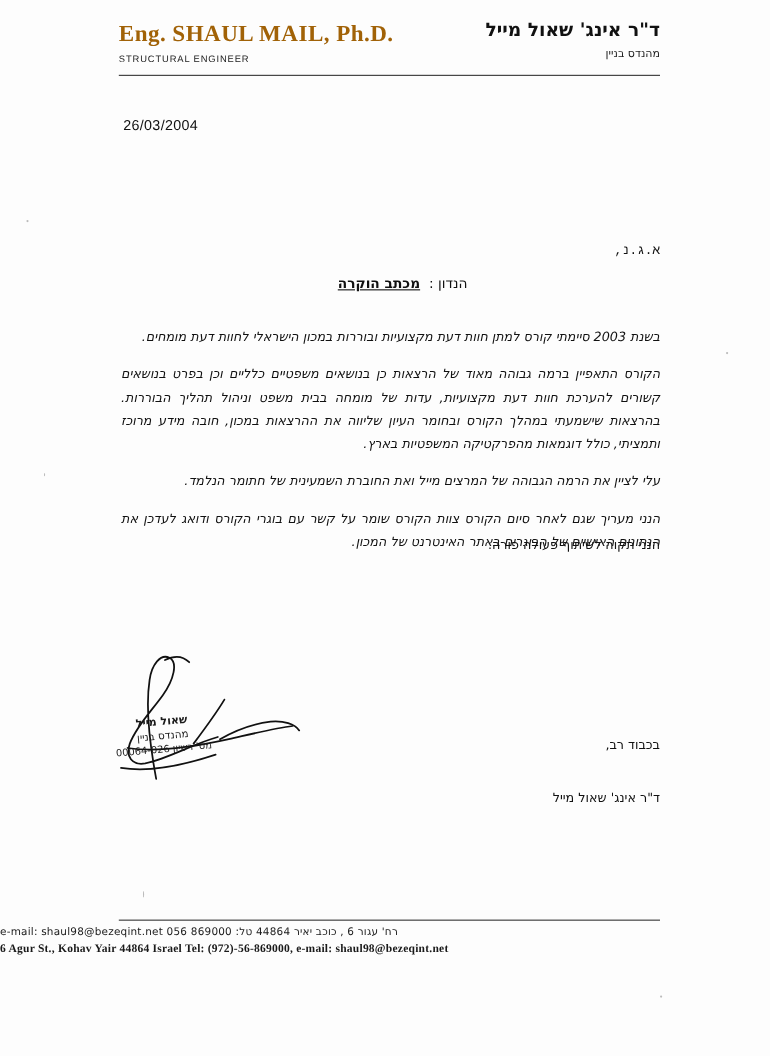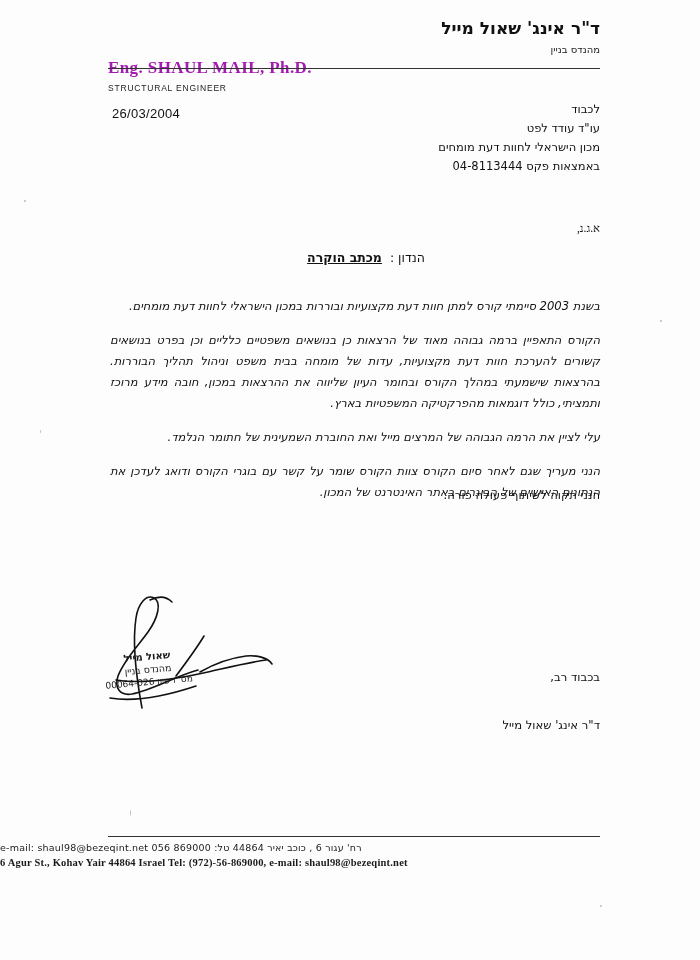--- a/index.html
+++ b/index.html
@@ -32,26 +32,25 @@
     height: 50px;
   }
   .lh-left {
     position: absolute;
     left: 108px;
     top: 0;
     text-align: left;
   }
   .lh-name {
     font-family: "Liberation Serif", serif;
-    font-size: 17px;
+    font-size: 21px;
     font-weight: bold;
     letter-spacing: 0.4px;
-    color: #a21caf;
+    color: #a16207;
     white-space: nowrap;
-    margin-top: 40px;
   }
   .lh-sub {
     font-family: "Liberation Sans", sans-serif;
     font-size: 8.5px;
     letter-spacing: 0.8px;
     margin-top: 5px;
     color: #222;
     white-space: nowrap;
   }
   .lh-right {
@@ -103,21 +102,21 @@
     font-family: "DejaVu Sans", sans-serif;
     font-size: 11.5px;
     line-height: 19px;
     color: #111;
   }
   .greeting {
     position: absolute;
     right: 100px;
     top: 222px;
     direction: rtl;
-    font-family: Liberation Serif, serif;
+    font-family: Liberation Mono, monospace;
     font-size: 11.5px;
     color: #111;
   }
   .subject {
     position: absolute;
     right: 4px;
     left: 0;
     top: 250px;
     direction: rtl;
     text-align: center;
@@ -262,26 +261,20 @@
     </div>
     <div class="lh-right">
       <div class="lh-name-he">ד"ר אינג' שאול מייל</div>
       <div class="lh-sub-he">מהנדס בניין</div>
     </div>
   </div>
   <div class="rule-top"></div>
 
   <div class="date">26/03/2004</div>
 
-  <div class="addressee">
-    <div>לכבוד</div>
-    <div>עו"ד עודד לפט</div>
-    <div>מכון הישראלי לחוות דעת מומחים</div>
-    <div>באמצאות פקס 04-8113444</div>
-  </div>
 
   <div class="greeting">א.ג.נ,</div>
 
   <div class="subject">
     <span class="label">הנדון :</span>
     <span class="val">מכתב הוקרה</span>
   </div>
 
   <div class="para-block">
     <p>בשנת 2003 סיימתי קורס למתן חוות דעת מקצועיות ובוררות במכון הישראלי לחוות דעת מומחים.</p>

